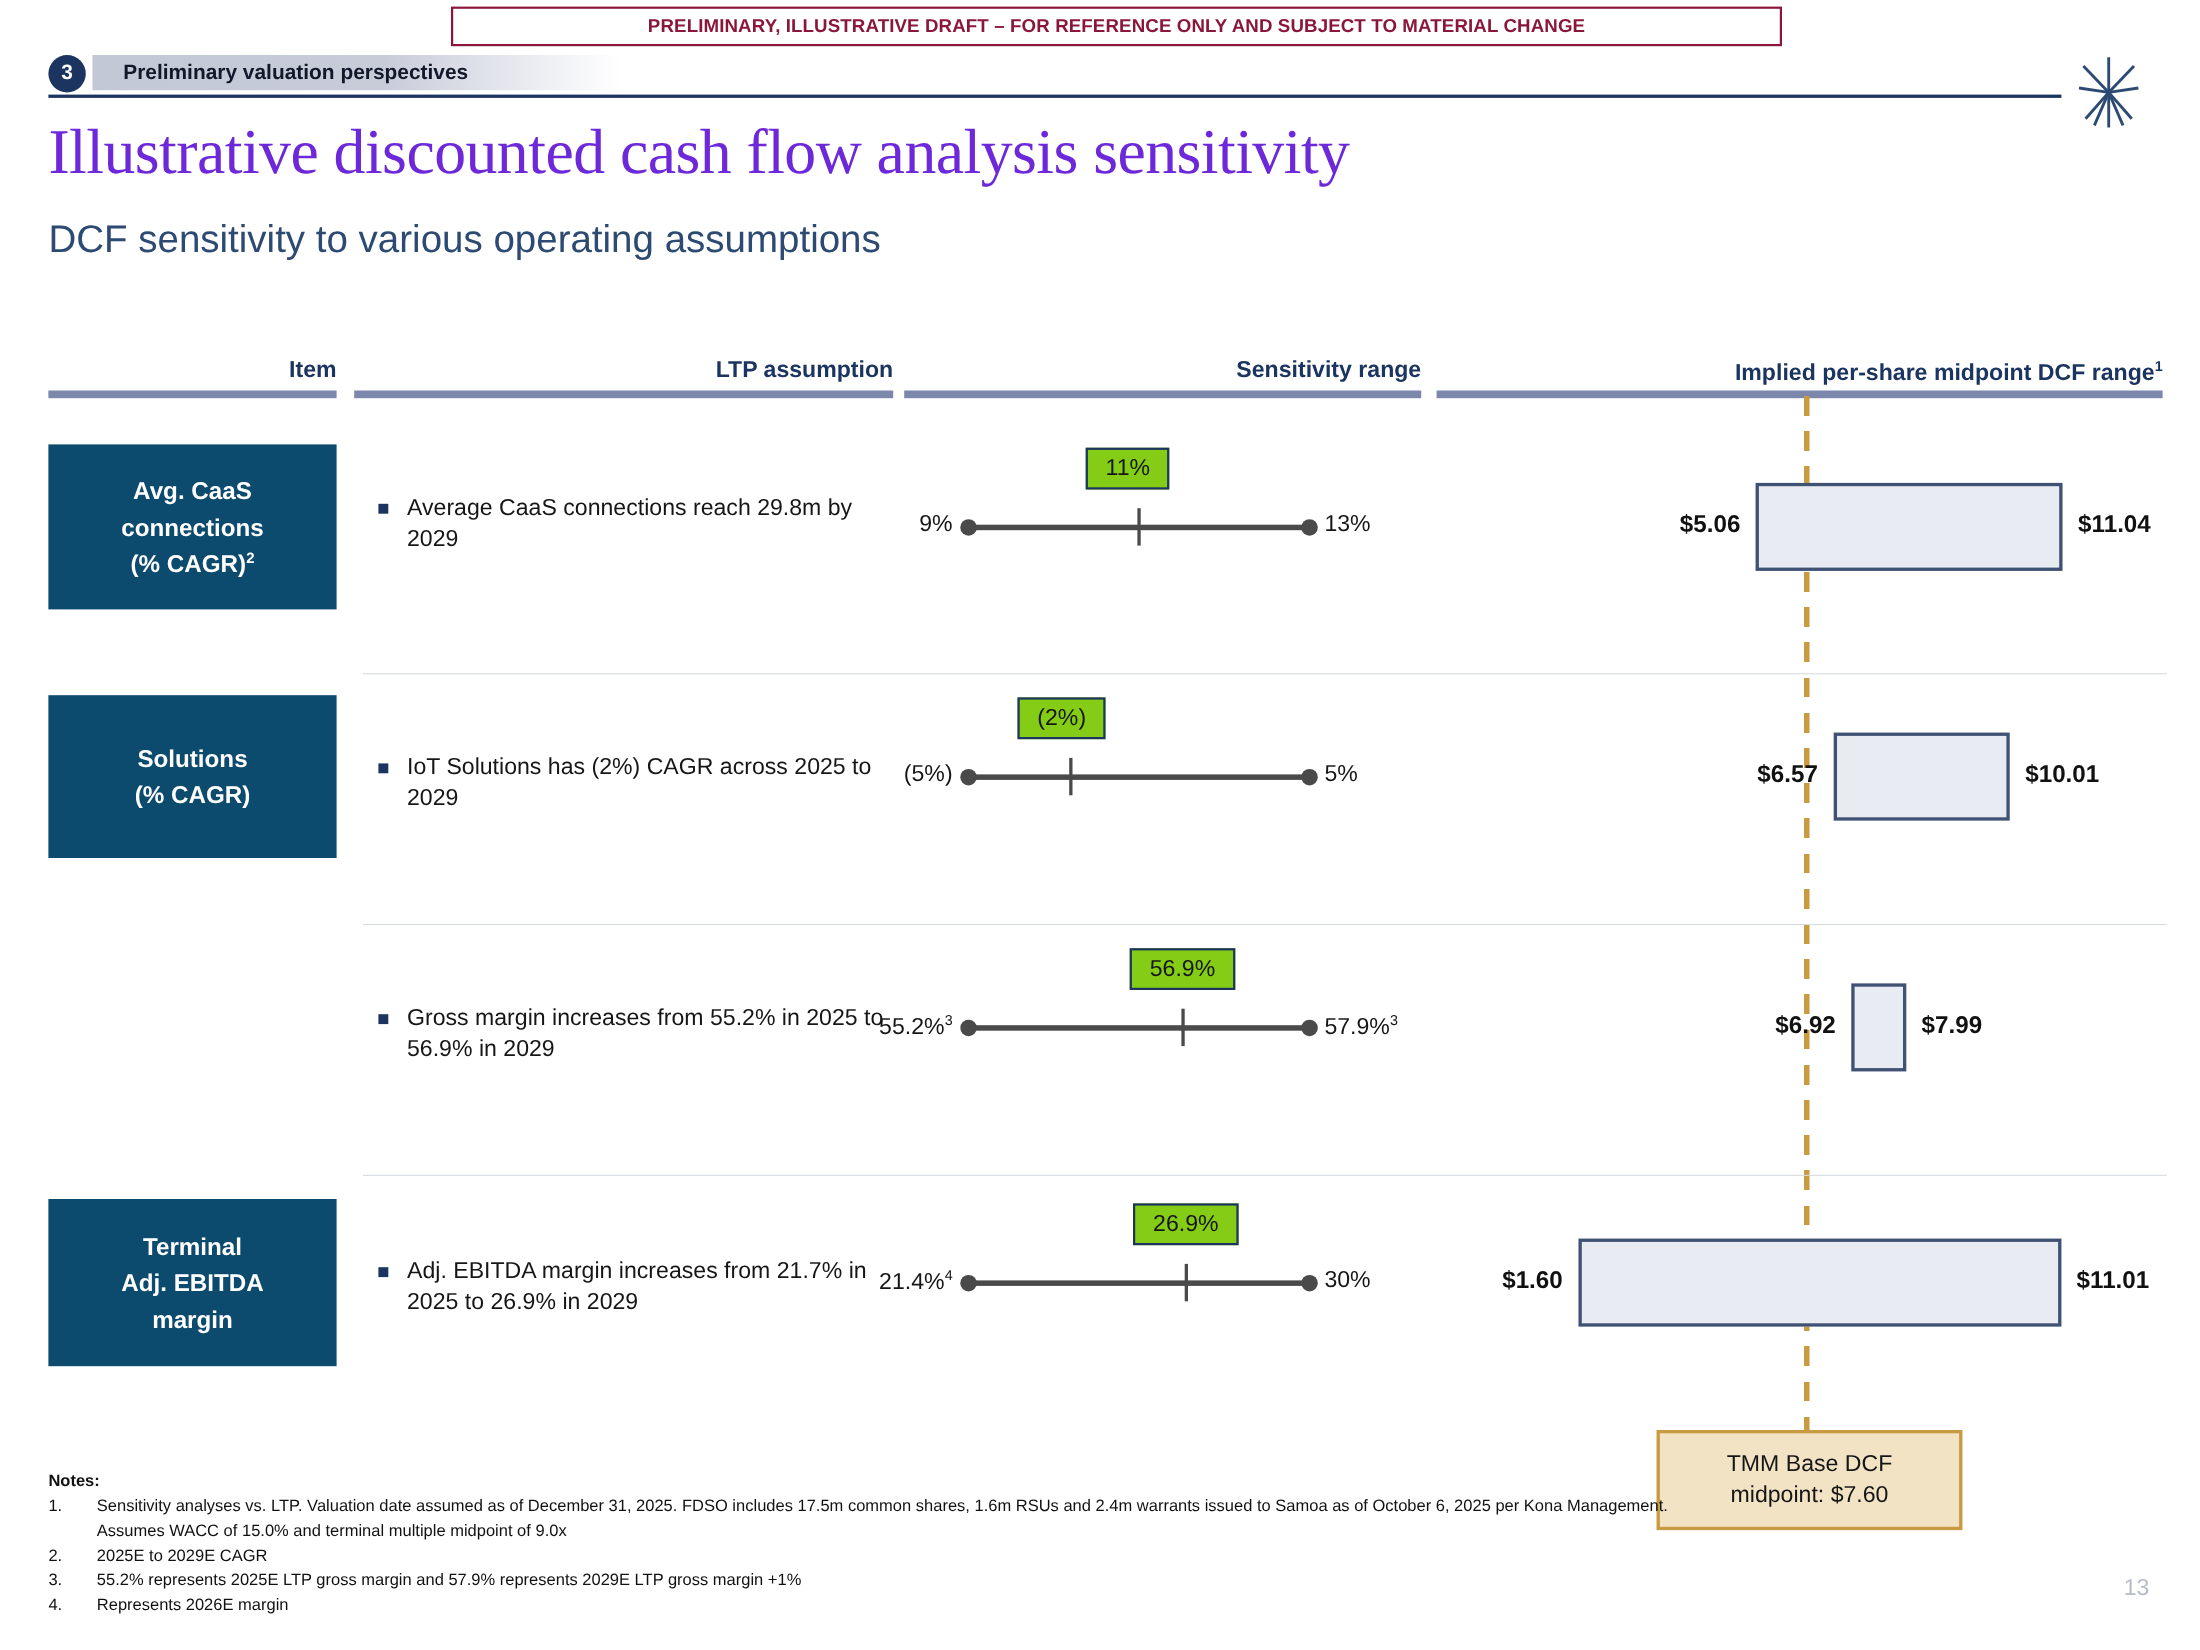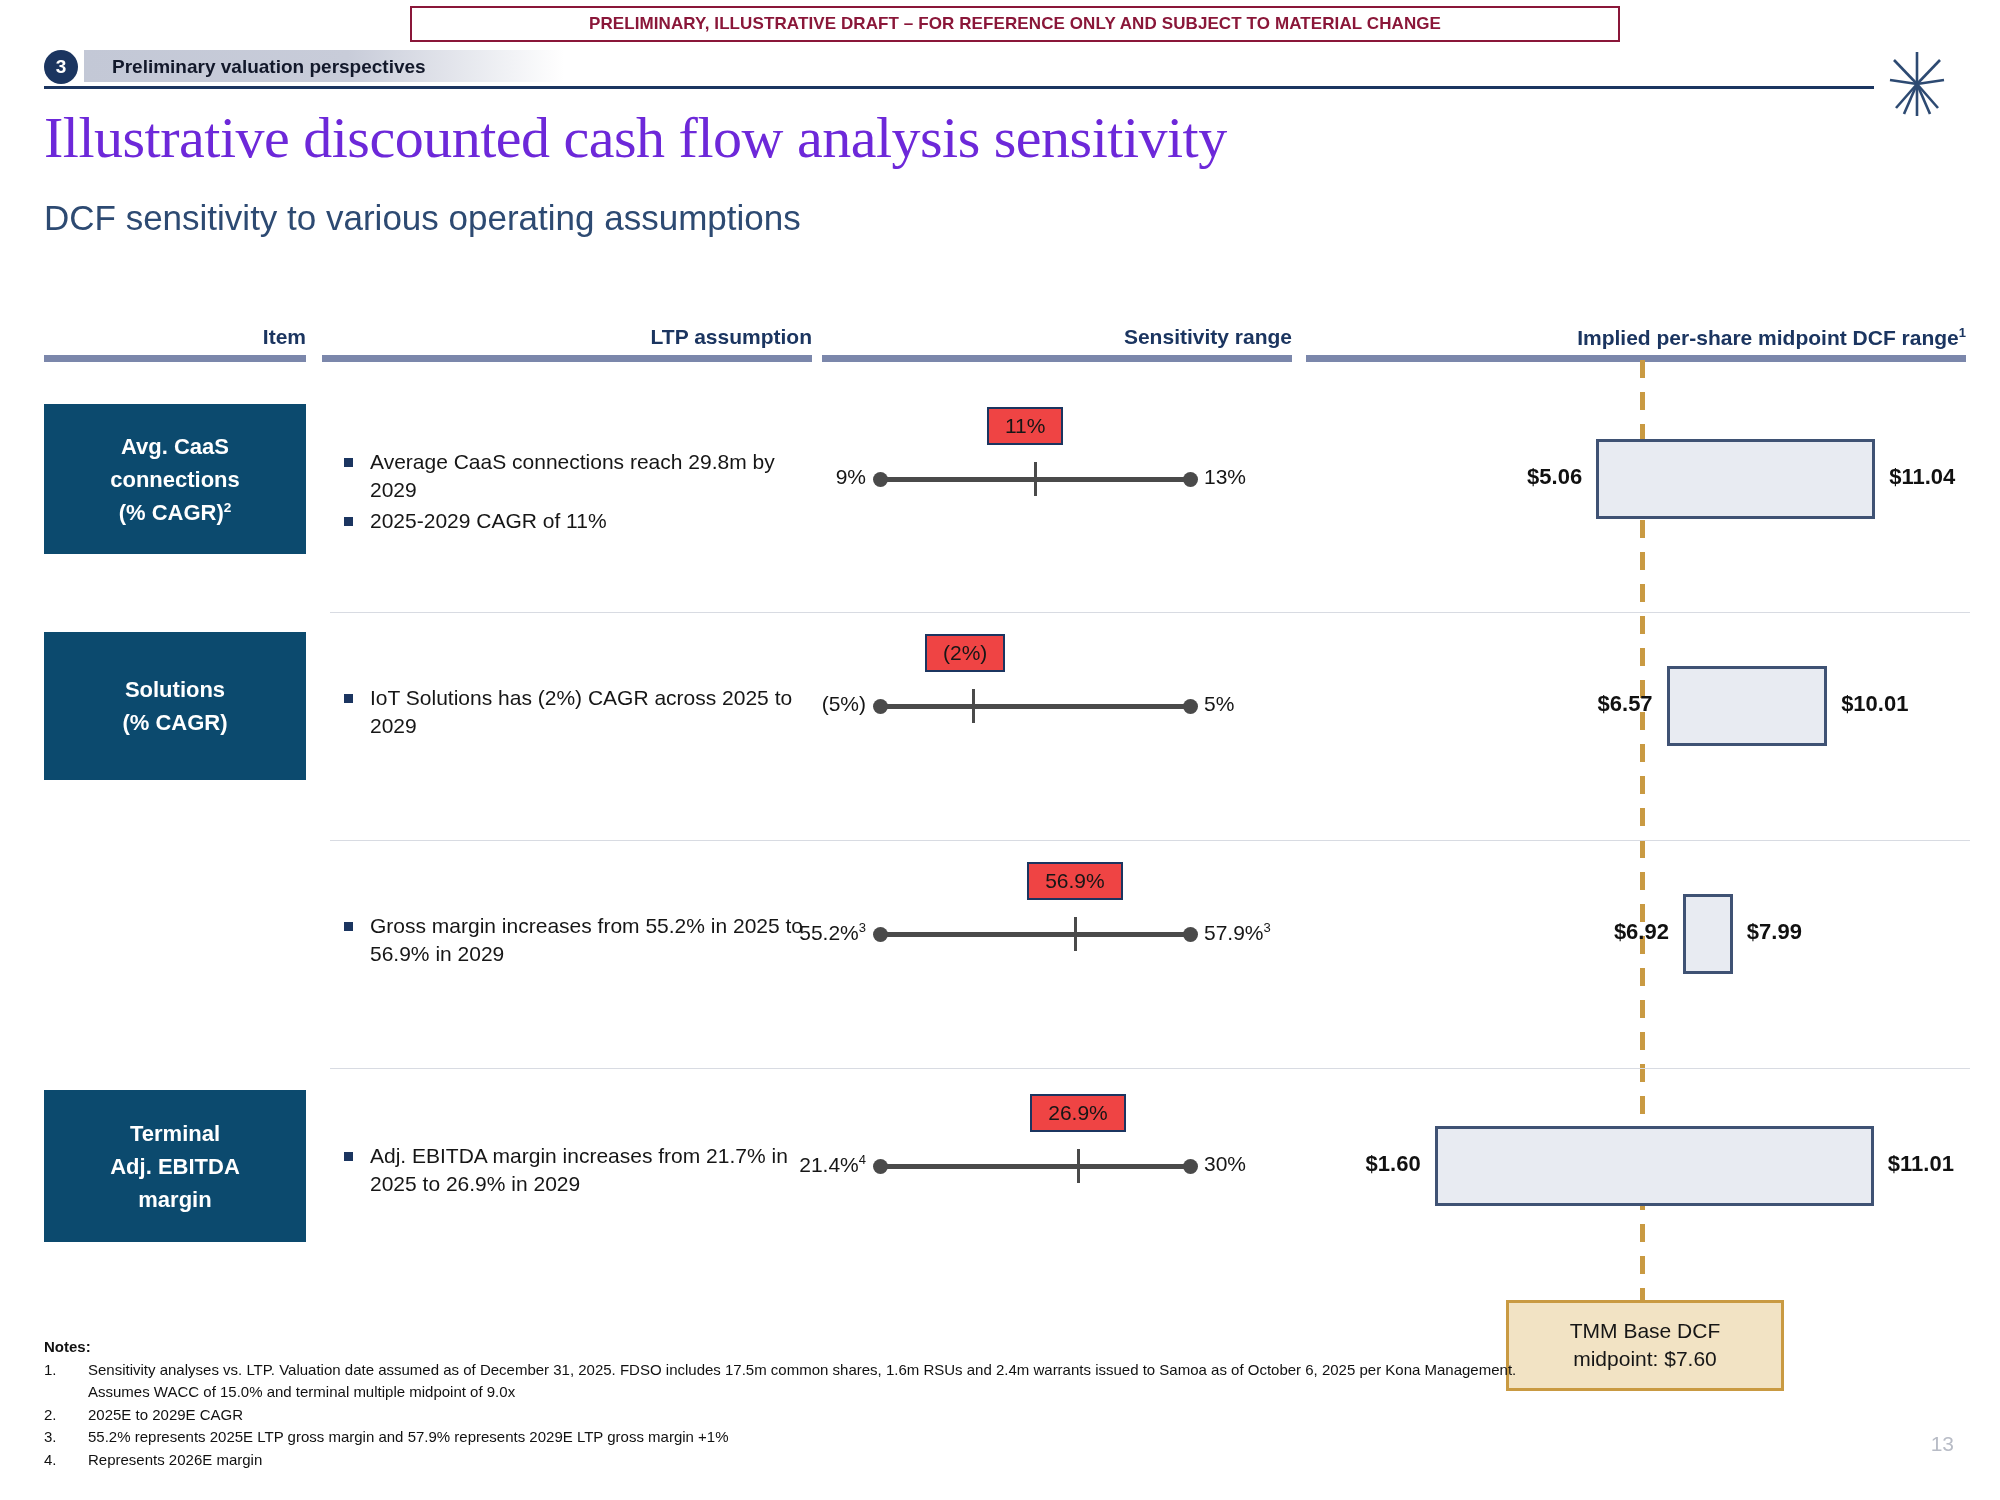--- a/index.html
+++ b/index.html
@@ -187,21 +187,21 @@
   }
   .sens-end-label {
     position: absolute;
     font-size: 21px;
     color: #161616;
     white-space: nowrap;
   }
   .sens-mid-box {
     position: absolute;
     border: 2px solid #1b3560;
-    background: #ef4444;
+    background: #84cc16;
     padding: 5px 16px;
     font-size: 21px;
     color: #161616;
     white-space: nowrap;
   }
 
   
   .dcf { position: absolute; left: 1300px; width: 700px; height: 100%; }
   .dcf-box {
     position: absolute;
@@ -306,21 +306,20 @@
 
 <div id="rows-host">
     <div class="row" style="top: 404px; height: 150px;">
       <div class="item-box" style="top: 0px; height: 150px;">
         <div>Avg. CaaS</div>
         <div>connections</div>
         <div>(% CAGR)<sup>2</sup></div>
       </div>
       <div class="bullets" style="top: 44px;">
         <div class="bullet">Average CaaS connections reach 29.8m by 2029</div>
-        <div class="bullet">2025-2029 CAGR of 11%</div>
       </div>
       <div class="sens">
         <div class="sens-end-label" style="right:424px; top:61px;">9%</div>
         <div class="sens-dot" style="left:53px; top:68px;"></div>
         <div class="sens-line" style="left:60px; width:310px; top:73px;"></div>
         <div class="sens-dot" style="left:363px; top:68px;"></div>
         <div class="sens-end-label" style="left:384px; top:61px;">13%</div>
         <div class="sens-tick" style="left:214px; top:58px;"></div>
         <div class="sens-mid-box" style="left:167px; top:3px;">11%</div>
       </div>

